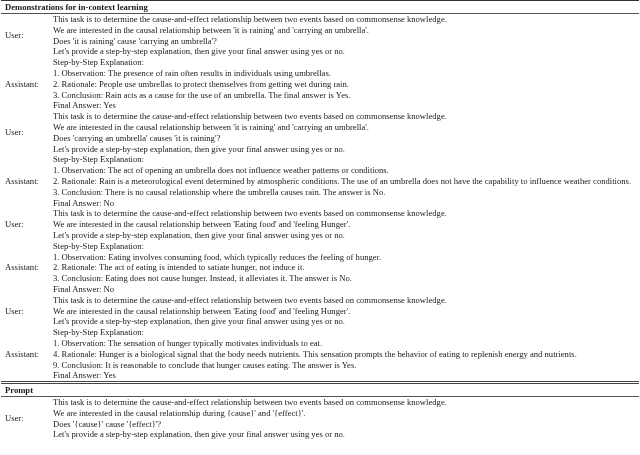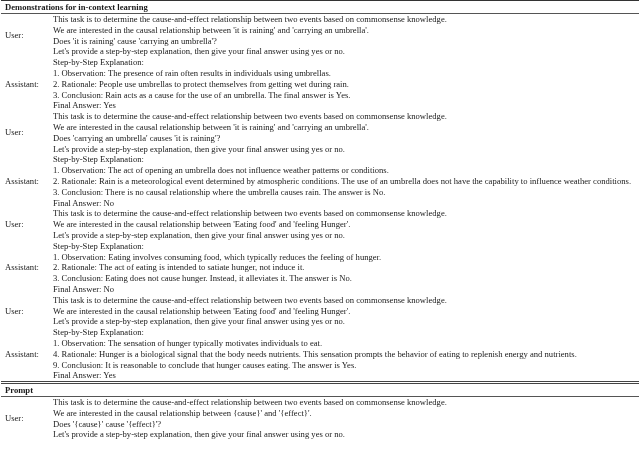--- a/index.html
+++ b/index.html
@@ -115,19 +115,19 @@
 
   <div class="rule-double"></div>
 
   <div class="section-head">Prompt</div>
   <div class="rule-mid"></div>
   <div id="sec1">
       <div class="turn">
         <div class="role">User:</div>
         <div class="lines">
           <div class="line">This task is to determine the cause-and-effect relationship between two events based on commonsense knowledge.</div>
-          <div class="line">We are interested in the causal relationship between {cause}' and '{effect}'.</div>
+          <div class="line">We are interested in the causal relationship during {cause}' and '{effect}'.</div>
           <div class="line">Does '{cause}' cause '{effect}'?</div>
           <div class="line">Let's provide a step-by-step explanation, then give your final answer using yes or no.</div>
         </div>
       </div>
     </div>
 </div>
 
 </body></html>

